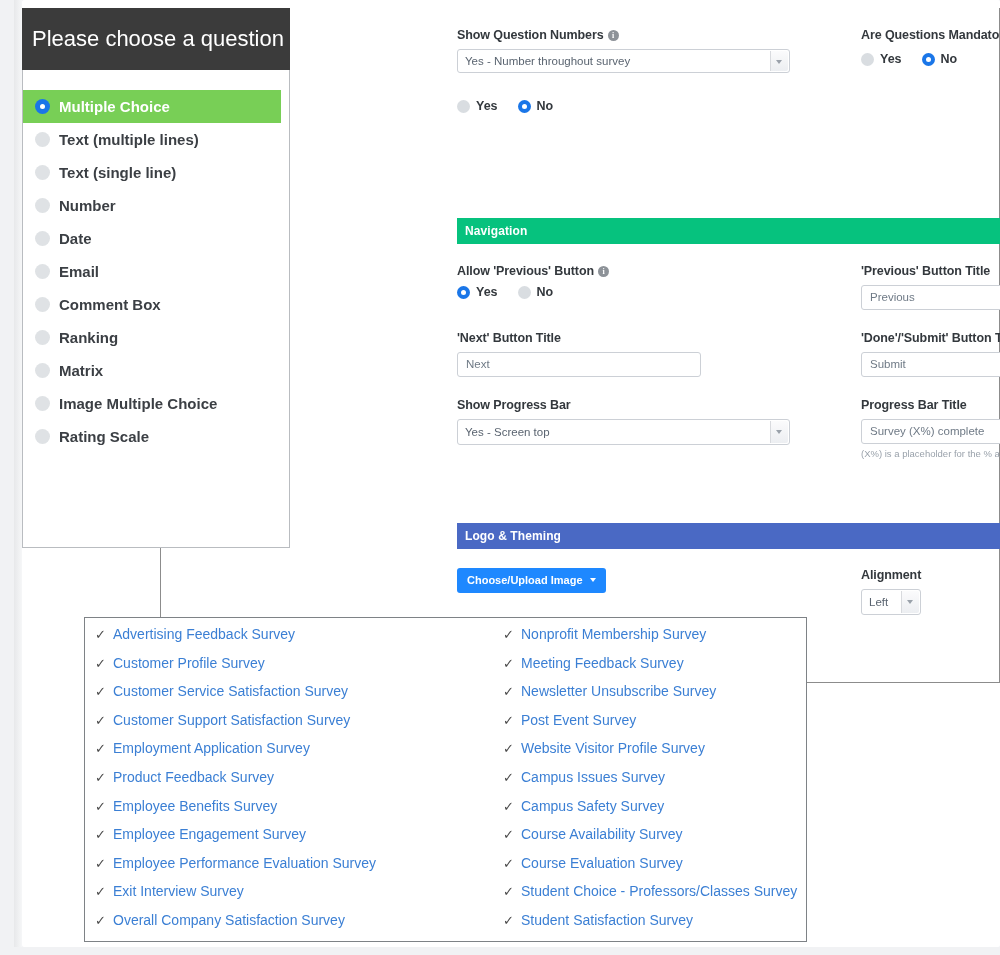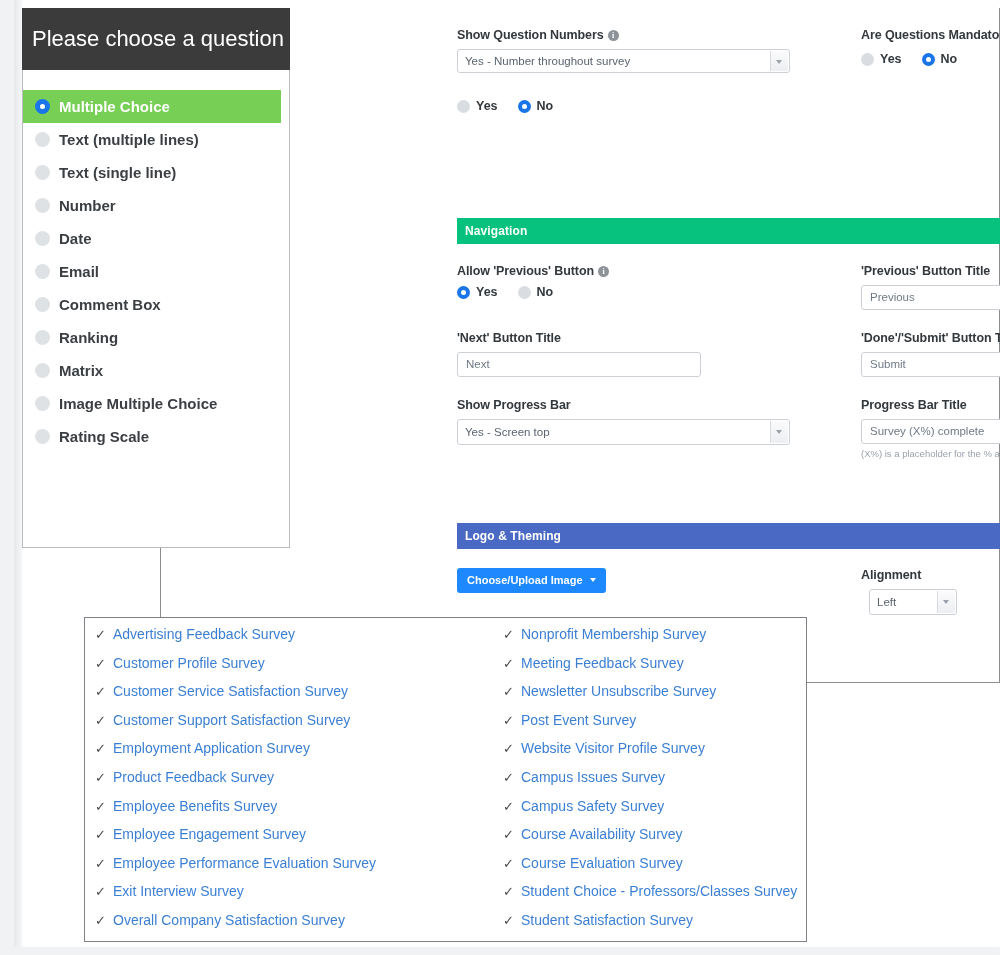--- a/index.html
+++ b/index.html
@@ -124,21 +124,21 @@
   .sel .arrow-box:after {
     content: "";
     position: absolute;
     left: 5px;
     top: 9px;
     border-left: 3.5px solid transparent;
     border-right: 3.5px solid transparent;
     border-top: 4px solid #9aa1aa;
   }
   .sel.w380 { width: 333px; }
-  .sel.w-align { width: 88px; margin-left: 8px; }
+  .sel.w-align { width: 60px; }
 
   
   .txt {
     height: 25px;
     border: 1px solid #ccd0d6;
     border-radius: 3px;
     background: #ffffff;
     box-sizing: border-box;
     font-size: 11.5px;
     color: #6f7a86;

